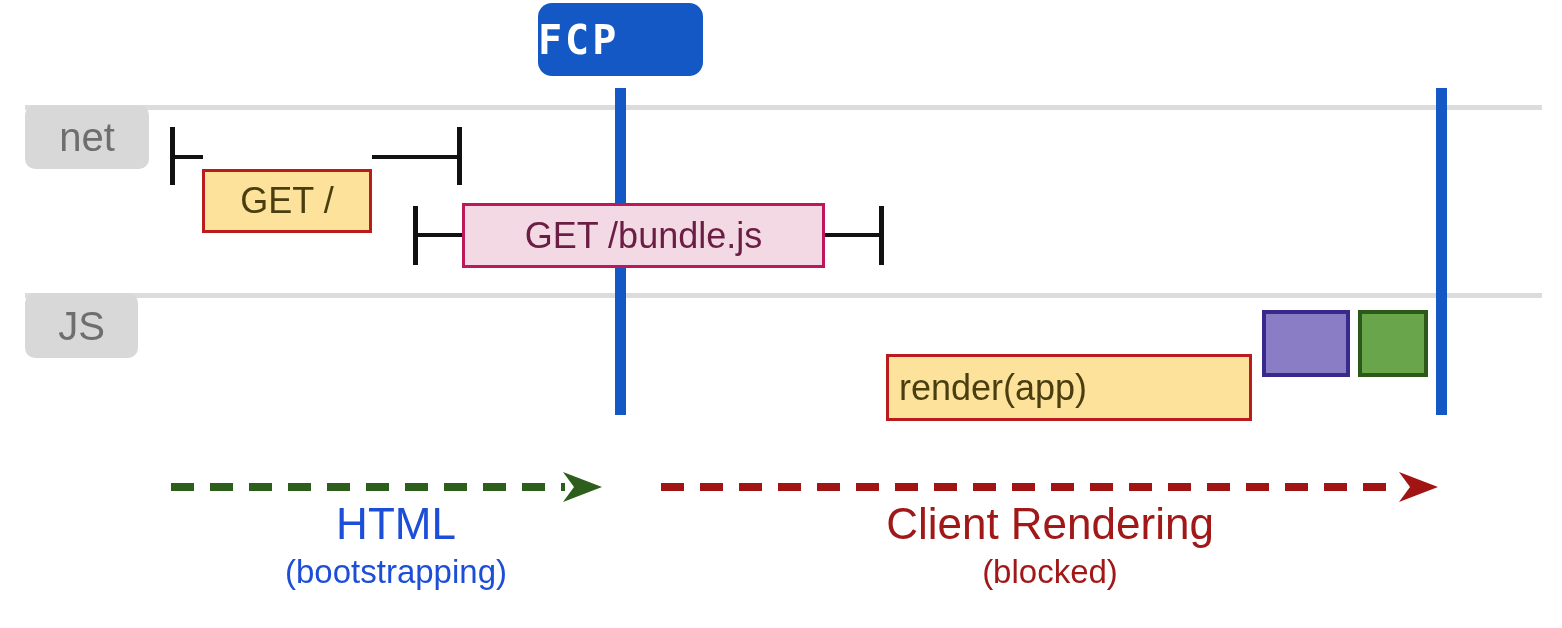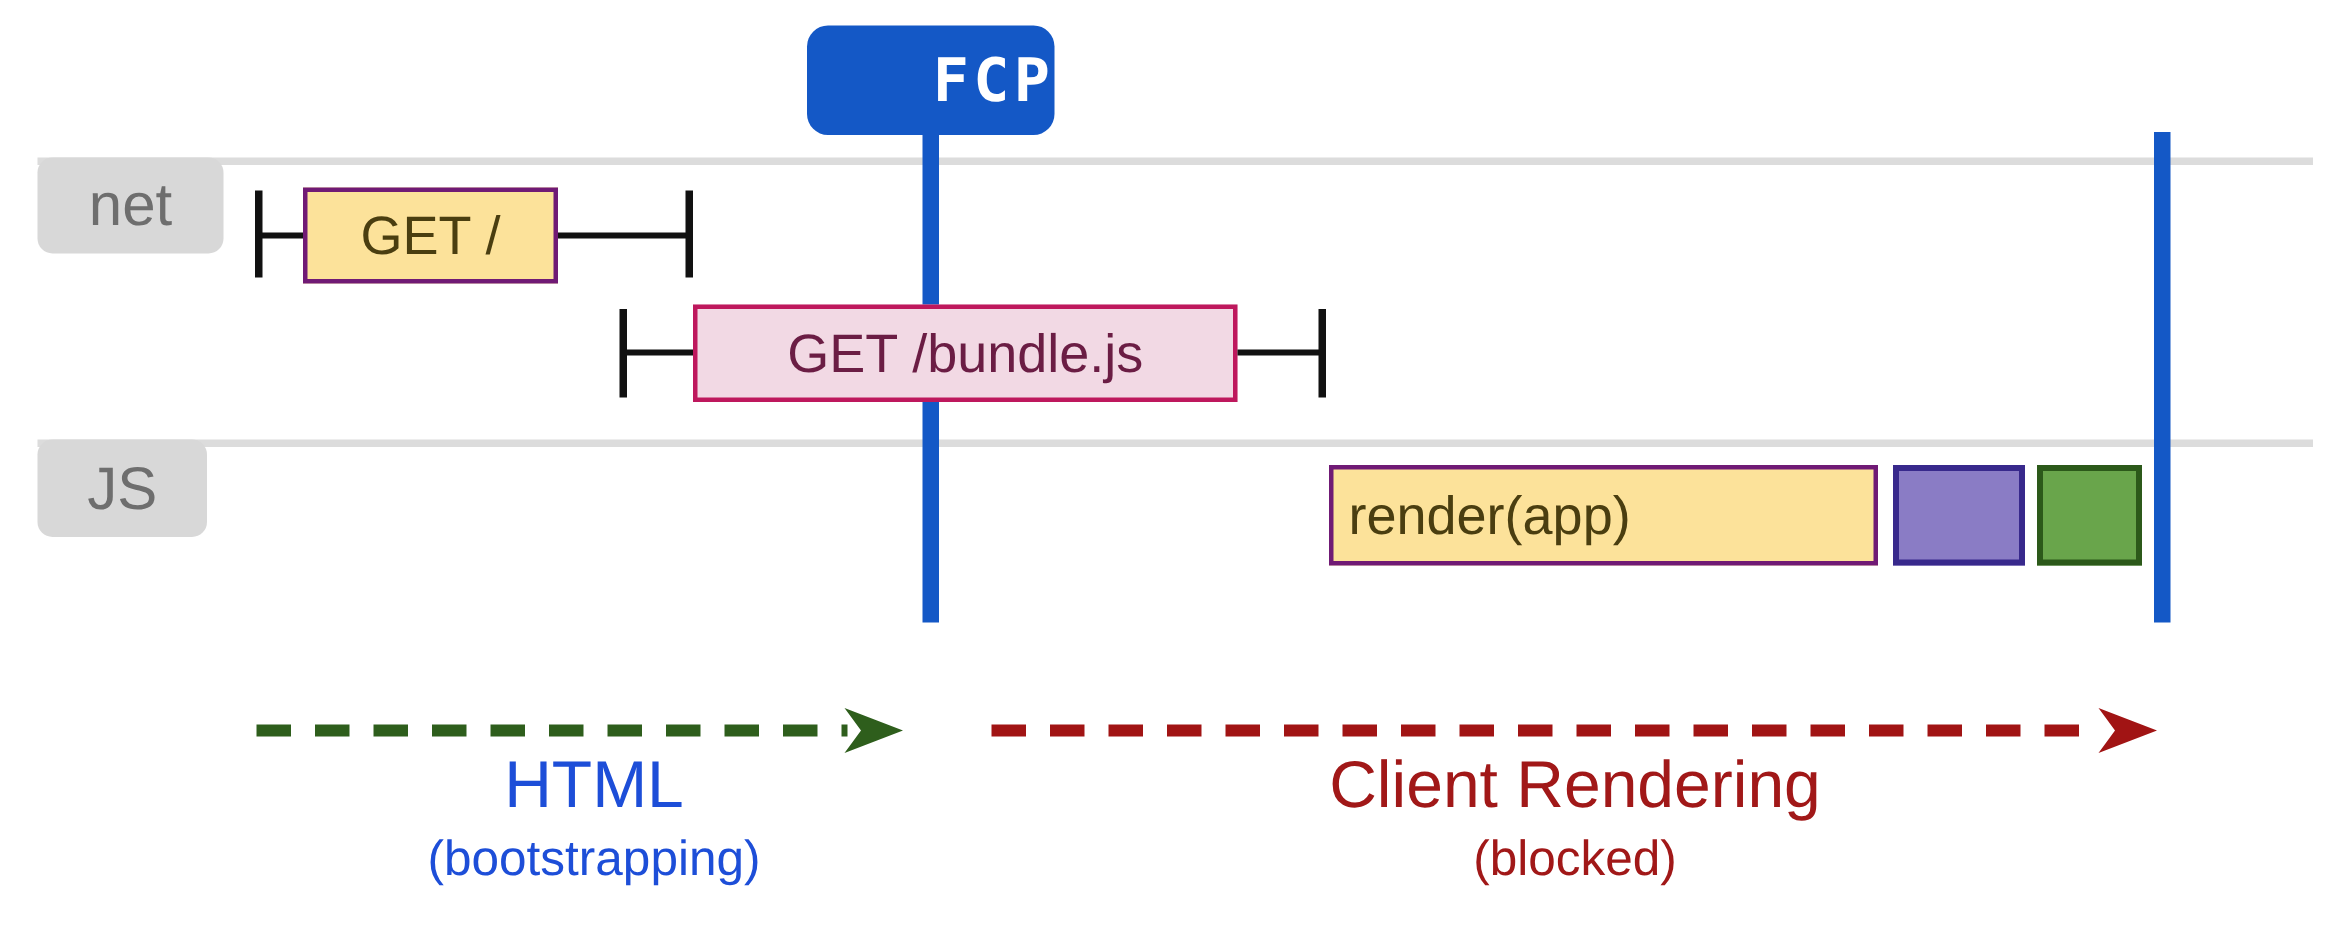--- a/index.html
+++ b/index.html
@@ -17,38 +17,38 @@
     font-size:40px;line-height:1;
   }
   .lane-label.net{top:105px;width:124px;height:64px;}
   .lane-label.js{top:293px;width:113px;height:65px;}
 
   
   .vline{position:absolute;width:11px;height:327px;top:88px;background:#1458c6;}
   .vline.fcp{left:615px;}
   .vline.tti{left:1436px;}
   .badge{
-    position:absolute;top:17px;height:73px;background:#1458c6;color:#ffffff;
-    border-radius:14px;display:flex;align-items:center;justify-content:flex-end;
+    position:absolute;top:3px;height:73px;background:#1458c6;color:#ffffff;
+    border-radius:14px;display:flex;align-items:center;justify-content:flex-start;
     font-family:"DejaVu Sans Mono",monospace;font-weight:bold;font-size:40px;
     letter-spacing:3px;
   }
   .badge.fcp{left:538px;width:165px;}
   .badge.tti{left:1357px;width:166px;}
 
   
   .wbar{position:absolute;width:5px;background:#111111;}
   .wline{position:absolute;height:4px;background:#111111;}
 
   
   .task{
     position:absolute;box-sizing:border-box;display:flex;align-items:center;
     font-size:36px;line-height:1;
   }
-  .task.yellow{background:#fce29a;border:3px solid #701a75;color:#4a3e10;}
+  .task.yellow{background:#fce29a;border:3px solid #b91c1c;color:#4a3e10;margin-top:44px;}
   .task.pink{background:#f2d9e4;border:3px solid #be185d;color:#6b1d44;}
   .task.purple{background:#8a7cc5;border:4px solid #38298c;}
   .task.green{background:#69a54b;border:4px solid #2c591a;}
   .task.get-root{left:202px;top:125px;width:170px;height:64px;justify-content:center;}
   .task.get-bundle{left:462px;top:203px;width:363px;height:65px;justify-content:center;}
   .task.render-app{left:886px;top:310px;width:366px;height:67px;padding-left:10px;}
   .task.purple{left:1262px;top:310px;width:88px;height:67px;}
   .task.green{left:1358px;top:310px;width:70px;height:67px;}
 
   

